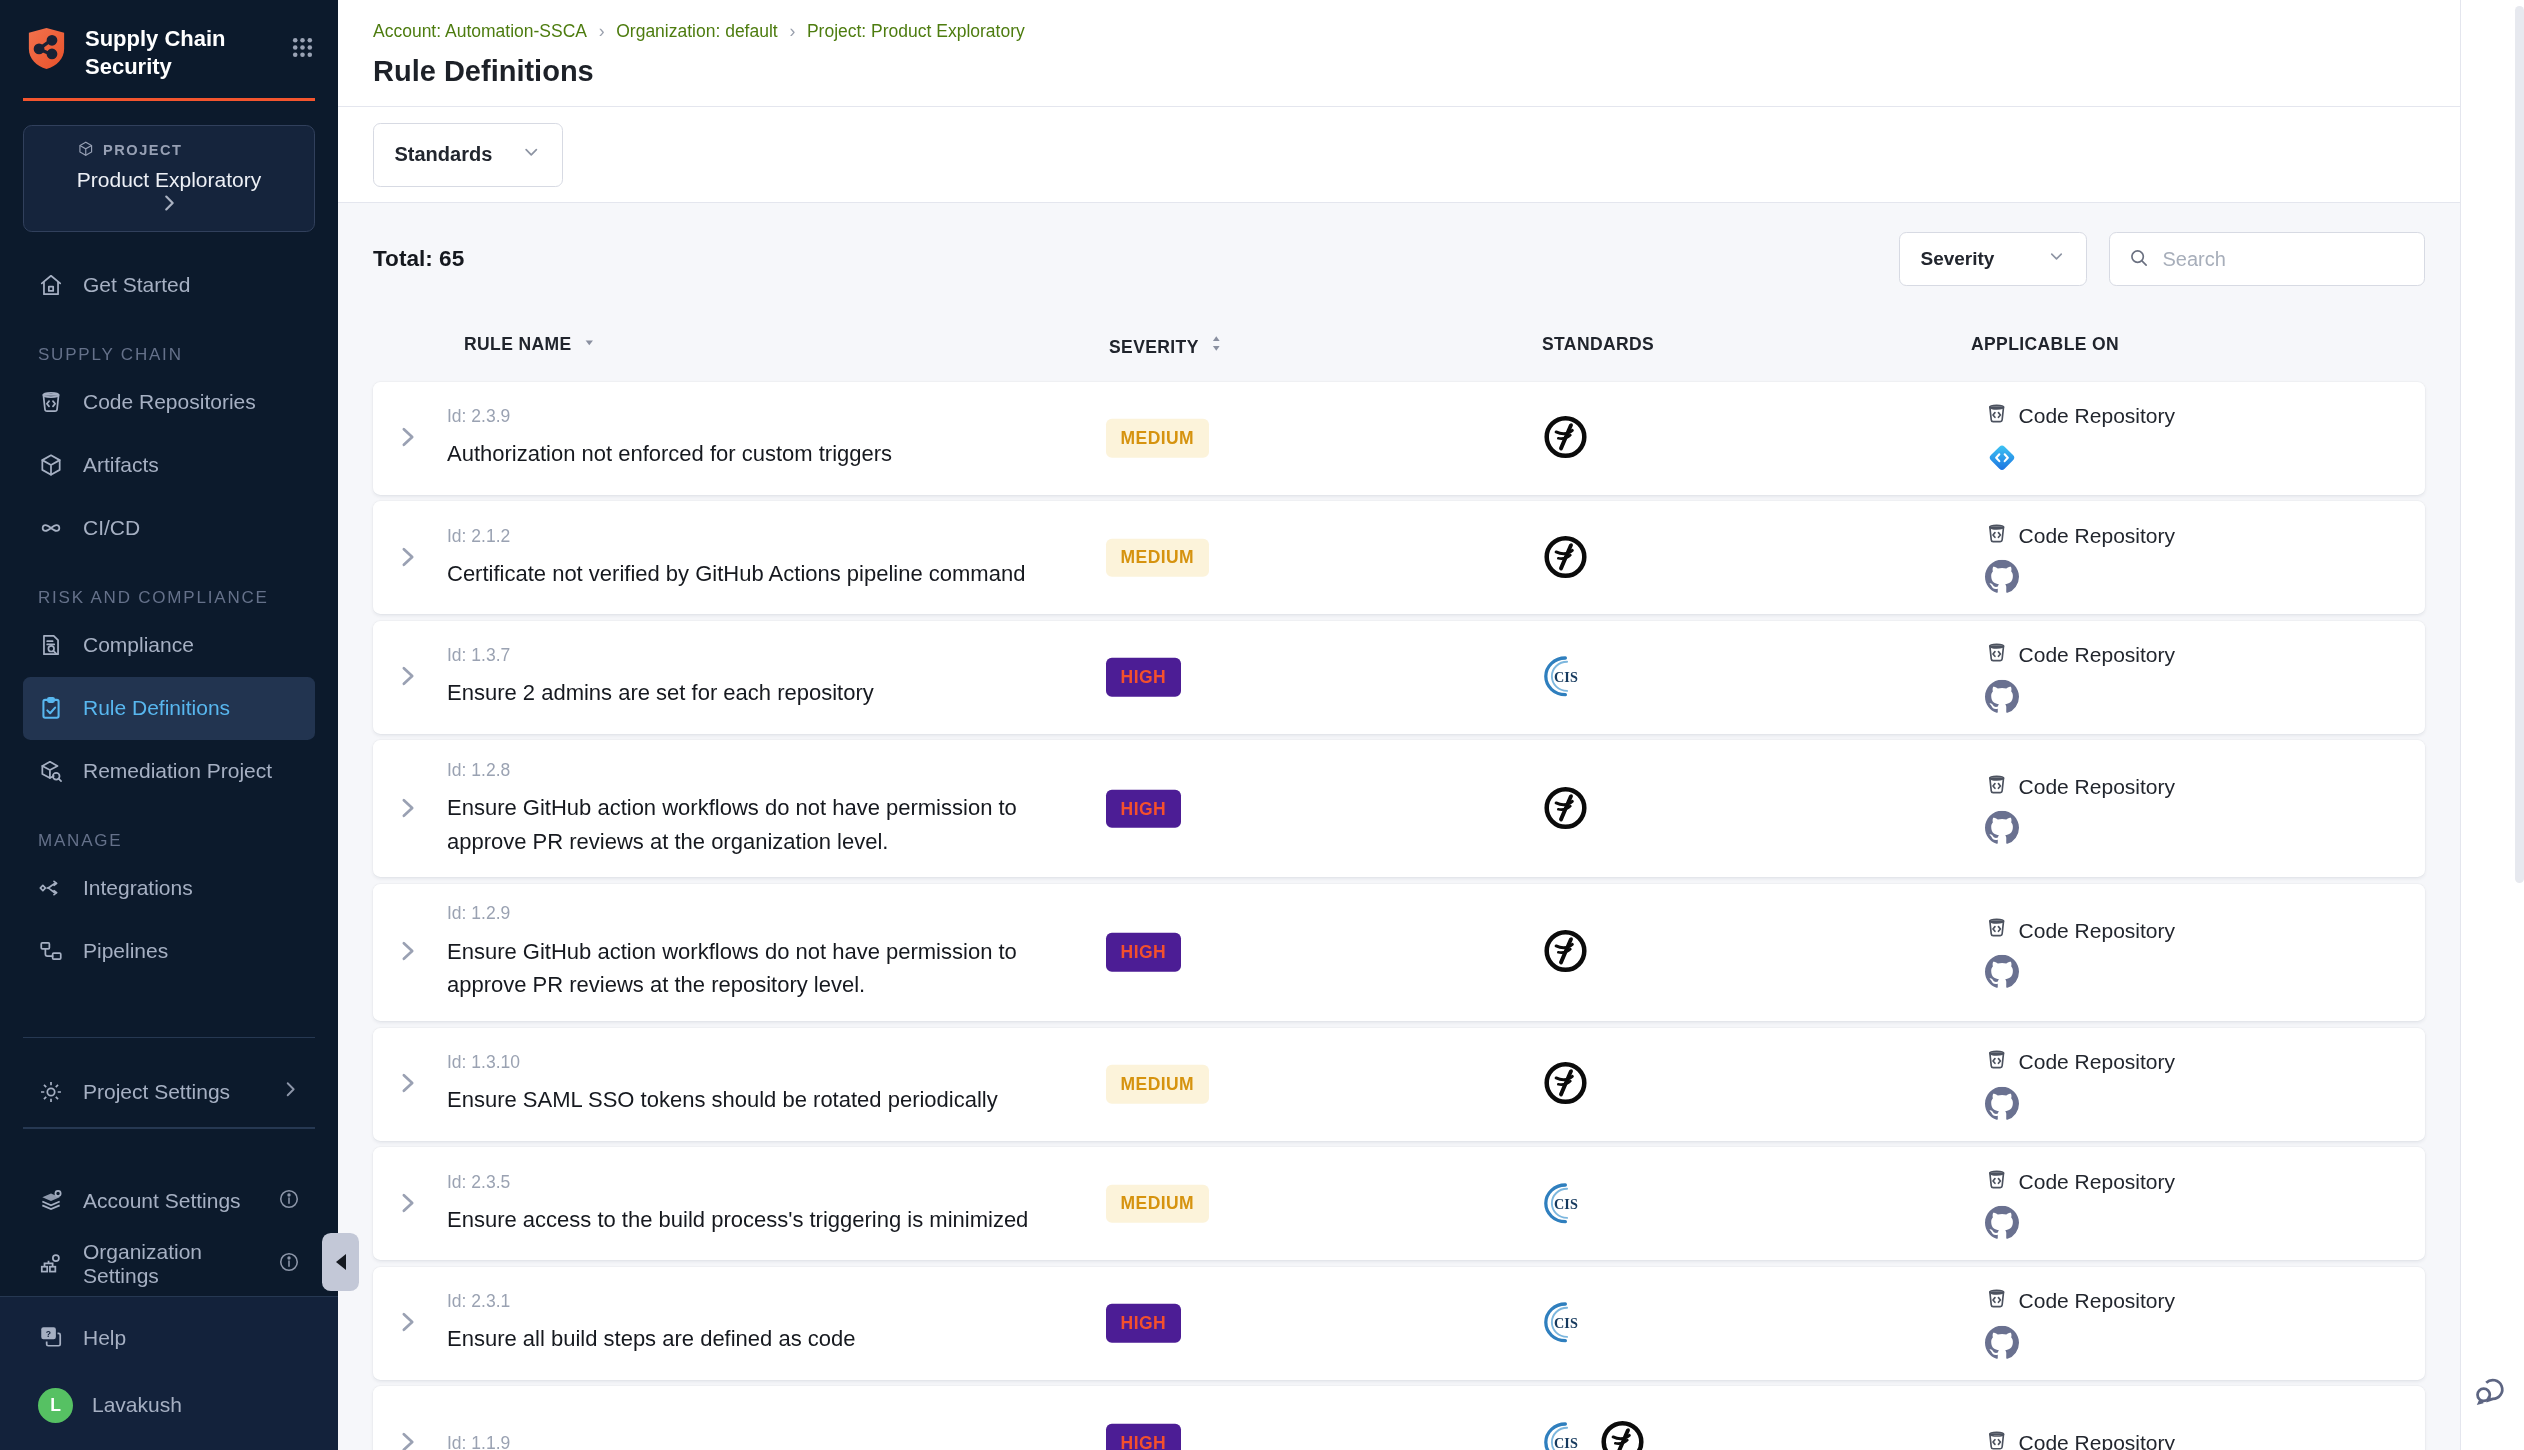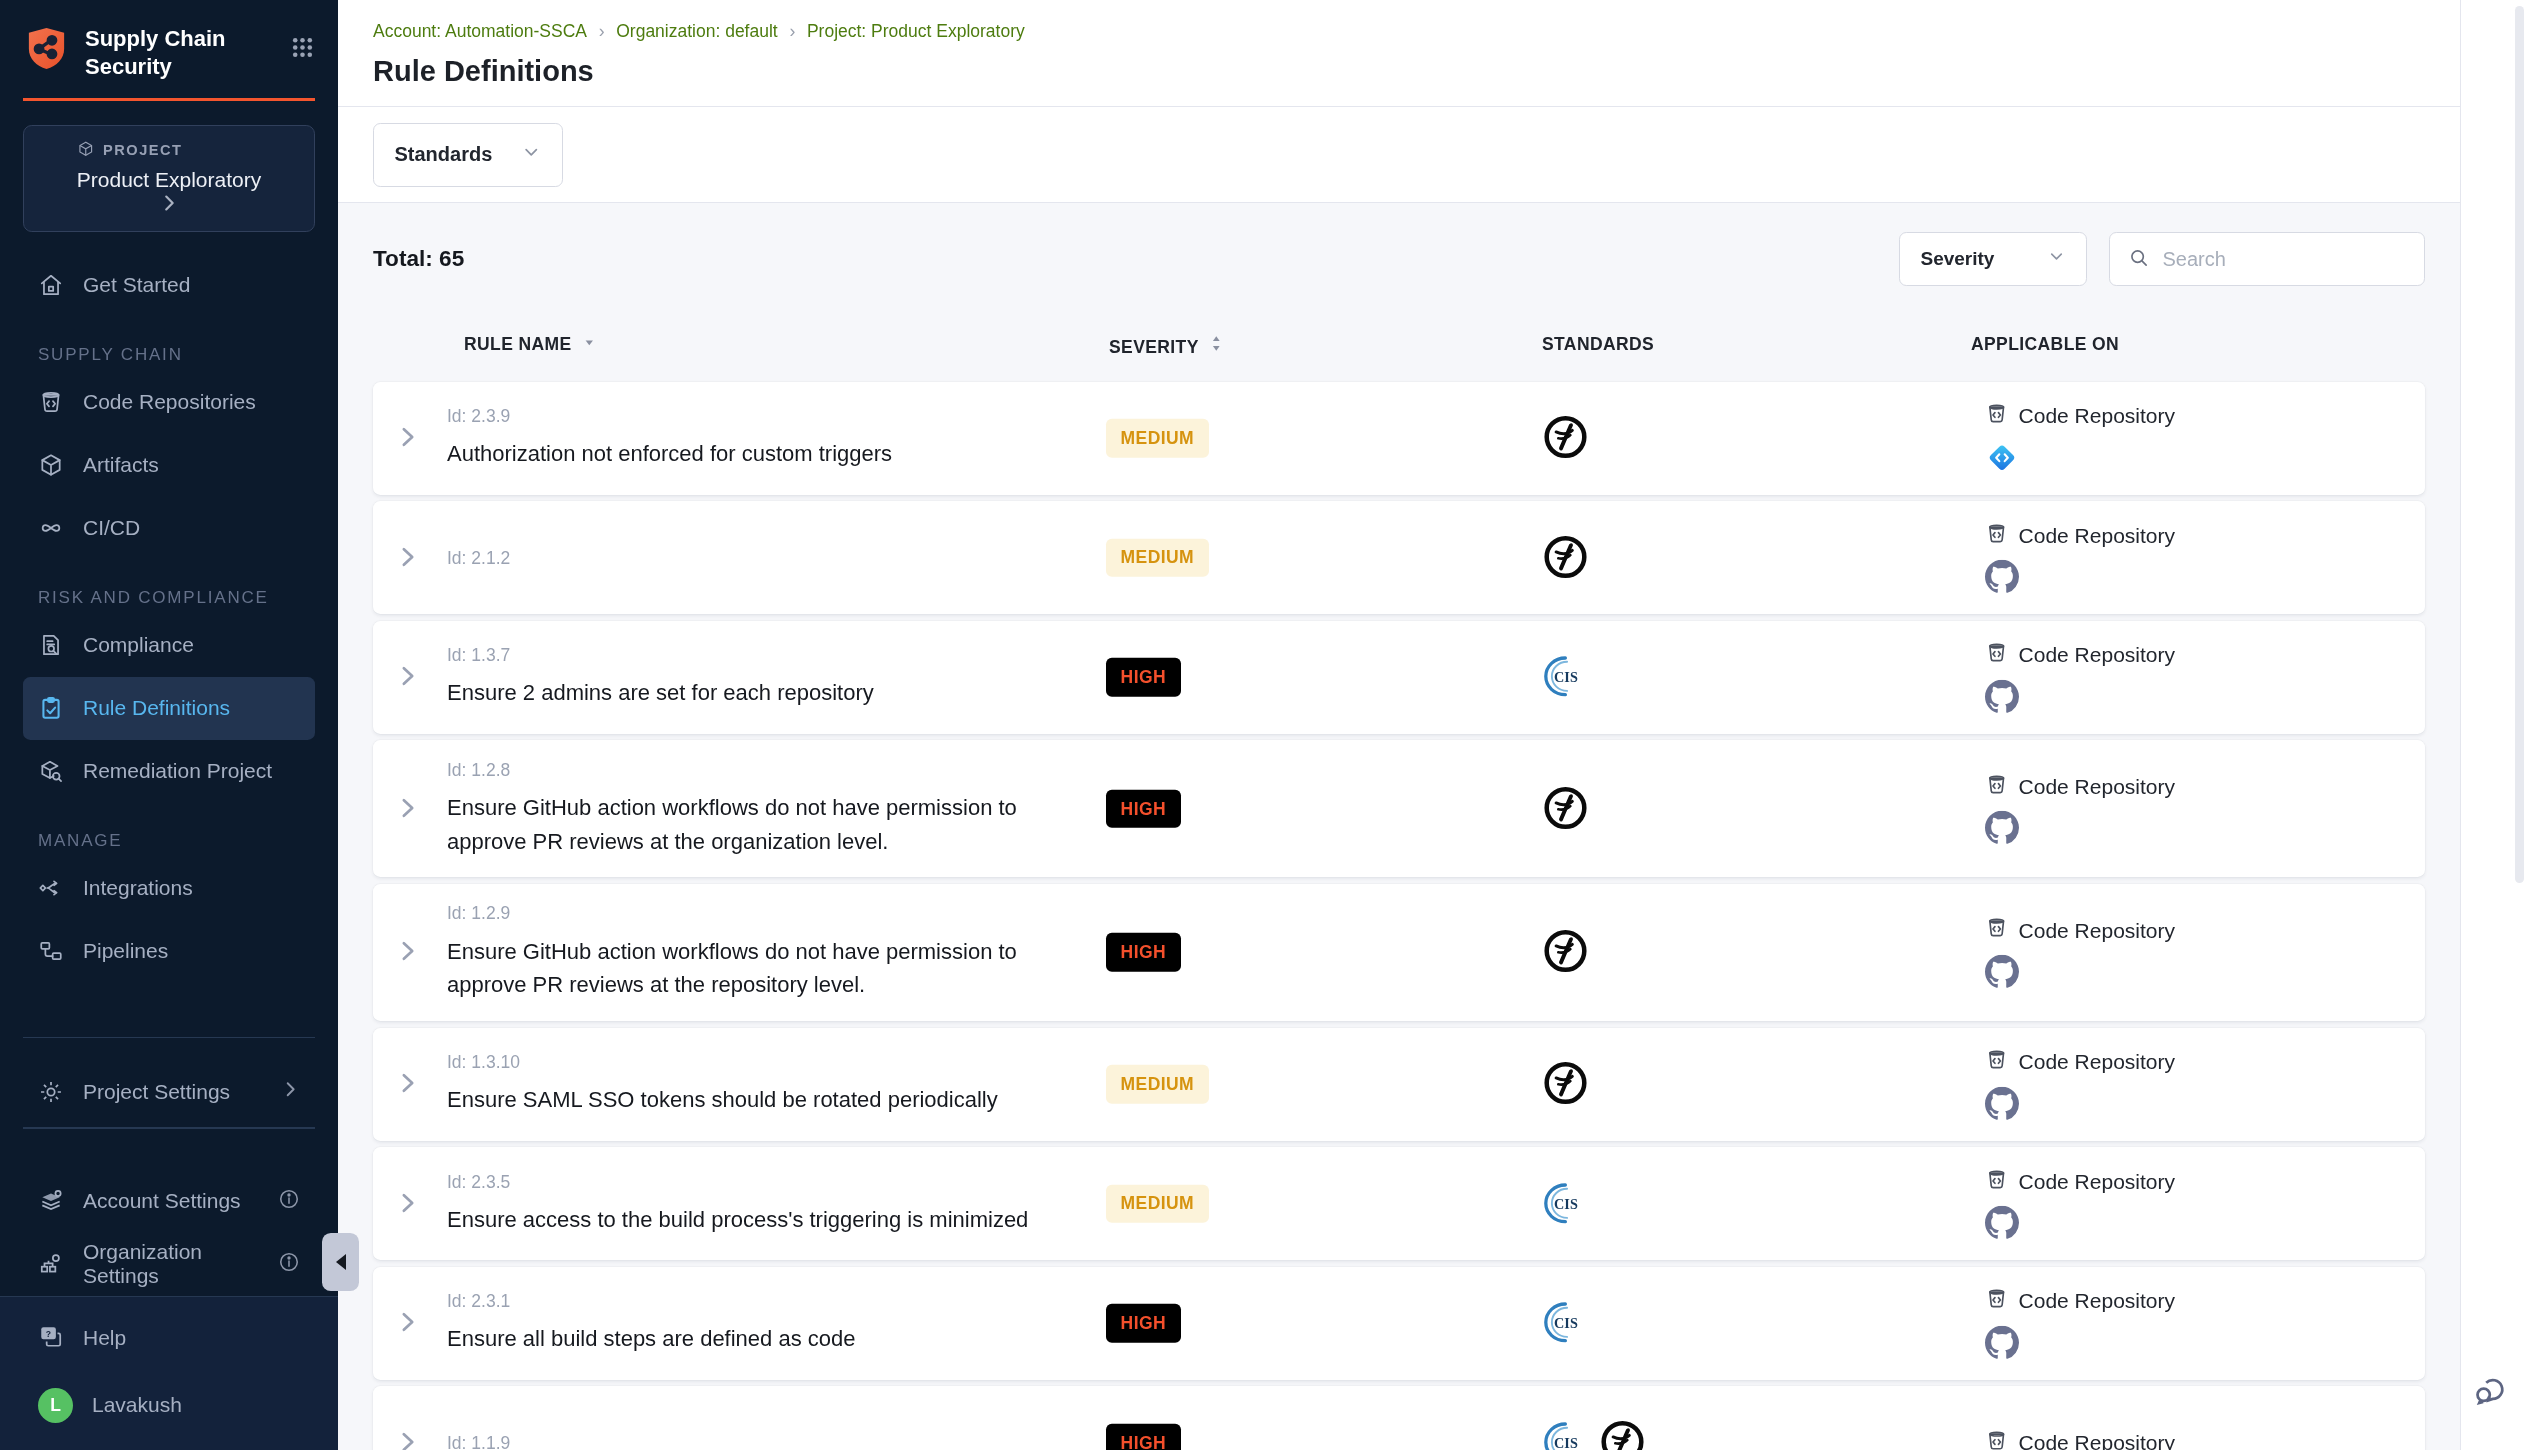--- a/index.html
+++ b/index.html
@@ -81,21 +81,21 @@
   .row-card.tall { height:137px; }
   .row-chevron { position:absolute; left:22px; top:50%; transform:translateY(-50%); color:#9aa1b3; }
   .row-main { position:absolute; left:74px; top:50%; transform:translateY(-50%); }
   .row-id { font-size:17.5px; color:#9aa2b2; }
   .row-name { font-size:22px; color:#16191f; font-weight:500; margin-top:10.2px; max-width:621px;
     line-height:1.53; }
   .row-sev { position:absolute; left:733px; top:50%; transform:translateY(-50%); }
   .badge { display:inline-block; font-size:17.5px; font-weight:700; padding:8.8px 14.6px;
     border-radius:5.8px; letter-spacing:0.4px; }
   .badge.medium { color:#d6930f; background:#fcf3da; }
-  .badge.high { color:#f4502c; background:#000000; }
+  .badge.high { color:#f4502c; background:#4c1d95; }
   .row-standards { position:absolute; left:1169px; top:50%; transform:translateY(-50%);
     display:flex; gap:11.7px; align-items:center; }
   .row-app { position:absolute; left:1612px; top:50%; transform:translateY(-50%); }
   .app-label { display:flex; align-items:center; gap:10.2px; font-size:21px; color:#22262e; }
   .app-provider { margin-top:10.2px; height:34px; }
 
   
   .rail { width:65px; flex:0 0 65px; background:#fff; border-left:1.5px solid #e4e6ee; position:relative; }
   .chat-btn { position:absolute; left:8.8px; bottom:38px; color:#5d6582; cursor:pointer; }
   .scroll-thumb { position:absolute; right:1.5px; top:5.8px; width:8.8px; height:877px;
@@ -458,20 +458,21 @@
                   </g>
                 </svg></div>
             </div>
           </div>
           <div class="row-card">
             <span class="row-chevron"><svg width="25" height="25" viewBox="0 0 24 24">
                 <path d="m8.5 4.5 8 7.5-8 7.5" fill="none" stroke="currentColor" stroke-width="2.6" stroke-linecap="round" stroke-linejoin="round"></path>
               </svg></span>
             <div class="row-main">
               <div class="row-id">Id: 2.1.2</div>
+              <div class="row-name">Certificate not verified by GitHub Actions pipeline command</div>
             </div>
             <div class="row-sev"><span class="badge medium">MEDIUM</span></div>
             <div class="row-standards">
               <span><svg width="47" height="47" viewBox="0 0 24 24">
                   <circle cx="12" cy="12" r="9.6" fill="none" stroke="#0b0b0b" stroke-width="2.3"></circle>
                   <g fill="none" stroke="#0b0b0b" stroke-linecap="round">
                     <path d="M14.6 6.4 9.7 17.8" stroke-width="2"></path>
                     <path d="M7.2 9.4c2.9 1.4 6 1.1 8.3-.8" stroke-width="1.5"></path>
                     <path d="M8.3 12.7c2.3.4 4.6-.2 6.2-1.7" stroke-width="1.3"></path>
                     <circle cx="14.9" cy="5.9" r=".9" fill="#0b0b0b" stroke="none"></circle>

